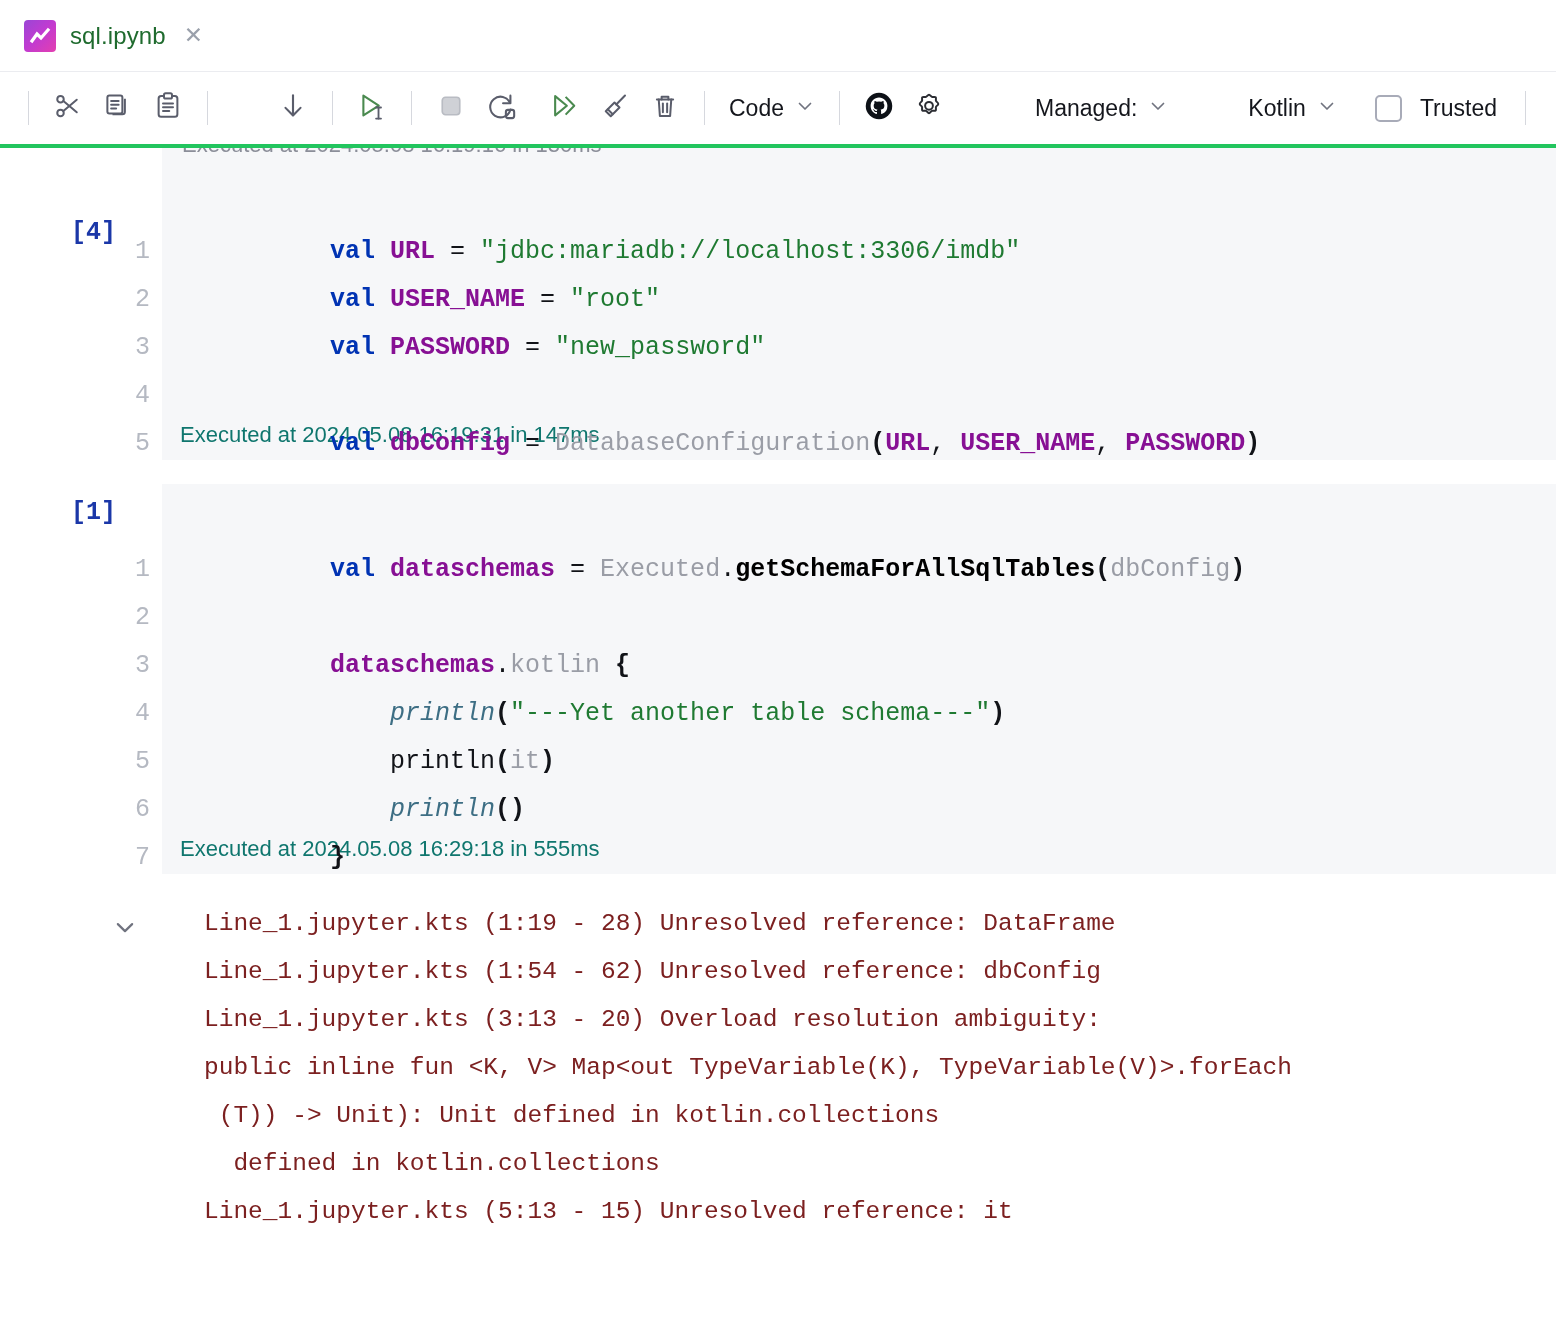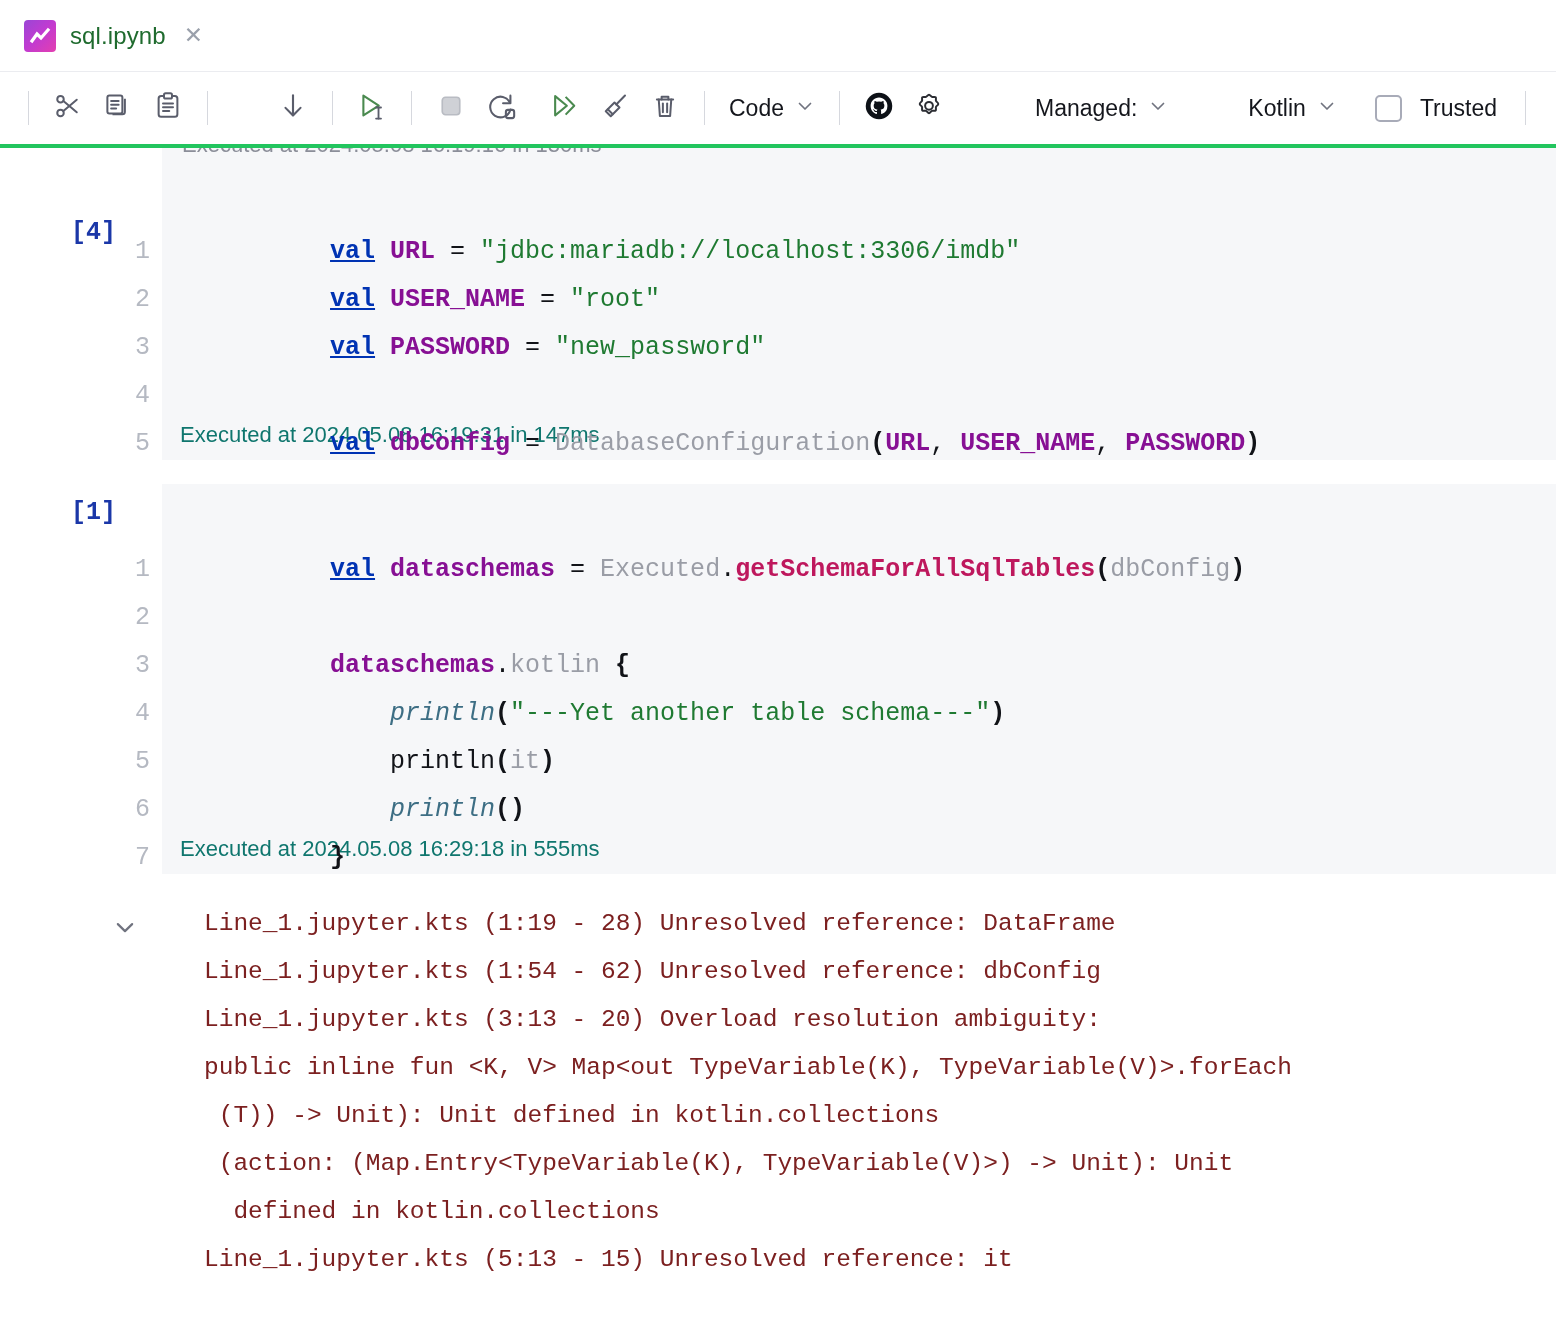--- a/index.html
+++ b/index.html
@@ -177,26 +177,26 @@
   .exec-note {
     font-family: "Liberation Sans", sans-serif;
     font-size: 22px;
     color: #0f766e;
     padding: 2px 0 12px 18px;
     white-space: pre;
   }
   .cell-gap { height: 24px; background: #ffffff; }
 
   
-  .kw  { color: #0033b3; font-weight: 700; text-decoration: underline; }
+  .kw  { color: #0033b3; font-weight: 700; }
   .id  { color: #871094; font-weight: 700; }
   .str { color: #1f7a32; }
   .pl  { color: #111318; }
   .gray{ color: #9a9da6; text-align: right; }
-  .fn  { color: #be185d; font-weight: 700; }
+  .fn  { color: #000000; font-weight: 700; }
   .ital{ color: #3d6e84; font-style: italic; }
   .op  { color: #111318; }
   .brc { color: #111318; font-weight: 700; }
 
   
   .output-block {
     display: flex;
     background: #ffffff;
     padding-top: 26px;
   }
@@ -535,19 +535,18 @@
           <polyline points="4.5,7.8 10,13.2 15.5,7.8"></polyline>
         </svg>
       </span>
     </div>
     <div class="output-body">
       <div class="errline">Line_1.jupyter.kts (1:19 - 28) Unresolved reference: DataFrame</div>
       <div class="errline">Line_1.jupyter.kts (1:54 - 62) Unresolved reference: dbConfig</div>
       <div class="errline">Line_1.jupyter.kts (3:13 - 20) Overload resolution ambiguity:</div>
       <div class="errline">public inline fun &lt;K, V&gt; Map&lt;out TypeVariable(K), TypeVariable(V)&gt;.forEach</div>
       <div class="errline"> (T)) -&gt; Unit): Unit defined in kotlin.collections</div>
-      <div class="errline"> (action: (Map.Entry&lt;TypeVariable(K), TypeVariable(V)&gt;) -&gt; Unit): Unit</div>
       <div class="errline">  defined in kotlin.collections</div>
       <div class="errline">Line_1.jupyter.kts (5:13 - 15) Unresolved reference: it</div>
     </div>
   </div>
 
 </div>
 
 </body></html>

